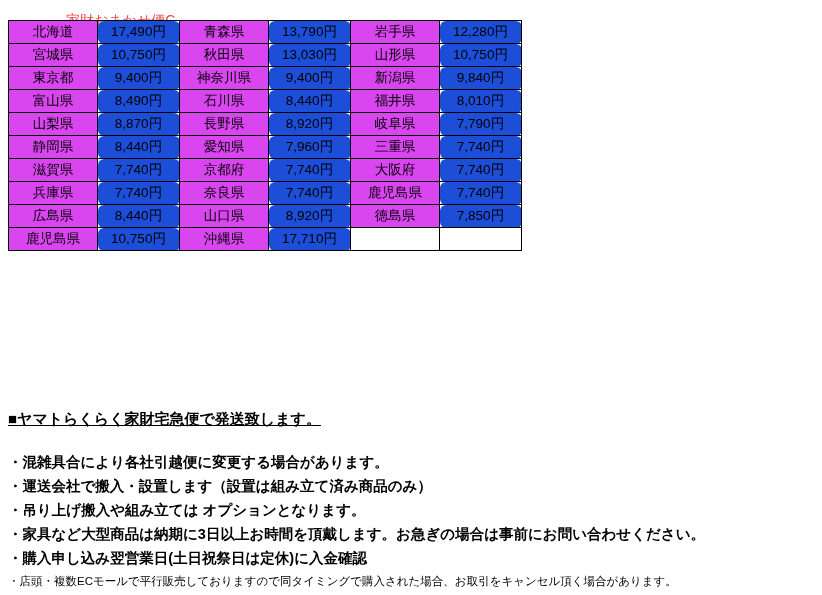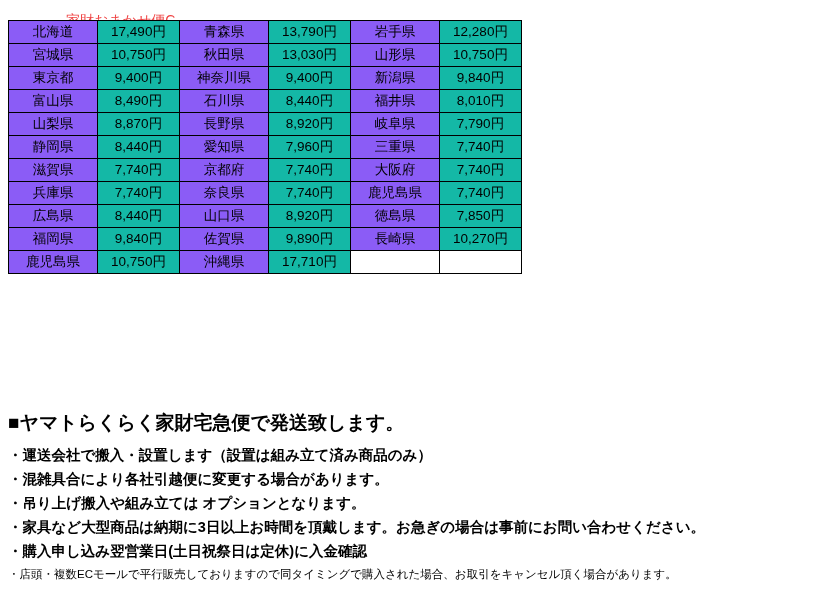--- a/index.html
+++ b/index.html
@@ -36,44 +36,46 @@
     border: 1px solid #000000;
     height: 22px;
     font-size: 13.5px;
     padding: 0;
     text-align: center;
     vertical-align: middle;
     overflow: hidden;
     white-space: nowrap;
   }
   td.pref {
-    background: #8b5cf6;
+    background: #d946ef;
     width: 88px;
   }
   td.fee {
-    background: #14b8a6;
+    background: #1d4ed8;
     width: 81px;
+    border-radius: 6px;
   }
   td.empty {
     background: #ffffff;
   }
   td.pref-empty {
     background: #ffffff;
   }
   #notes {
     position: absolute;
     left: 8px;
     top: 410px;
     width: 800px;
   }
   .note-head {
-    font-size: 19px;
+    font-size: 15px;
     font-weight: bold;
-    margin: 0 0 10px 0;
+    margin: 0 0 24px 0;
     white-space: nowrap;
+    text-decoration: underline;
   }
   .note-line {
     font-size: 14.5px;
     font-weight: bold;
     margin: 0 0 5px 0;
     white-space: nowrap;
   }
   .note-small {
     font-size: 11.5px;
     font-weight: normal;
@@ -154,41 +156,33 @@
       </tr>
       <tr>
         <td class="pref">広島県</td>
         <td class="fee">8,440円</td>
         <td class="pref">山口県</td>
         <td class="fee">8,920円</td>
         <td class="pref">徳島県</td>
         <td class="fee">7,850円</td>
       </tr>
       <tr>
-        <td class="pref">福岡県</td>
-        <td class="fee">9,840円</td>
-        <td class="pref">佐賀県</td>
-        <td class="fee">9,890円</td>
-        <td class="pref">長崎県</td>
-        <td class="fee">10,270円</td>
-      </tr>
-      <tr>
         <td class="pref">鹿児島県</td>
         <td class="fee">10,750円</td>
         <td class="pref">沖縄県</td>
         <td class="fee">17,710円</td>
         <td class="pref-empty"></td>
         <td class="empty"></td>
       </tr>
     </tbody>
 </table>
 
 <div id="notes">
   <p class="note-head">■ヤマトらくらく家財宅急便で発送致します。</p>
   <div>
+      <p class="note-line">・混雑具合により各社引越便に変更する場合があります。</p>
       <p class="note-line">・運送会社で搬入・設置します（設置は組み立て済み商品のみ）</p>
-      <p class="note-line">・混雑具合により各社引越便に変更する場合があります。</p>
       <p class="note-line">・吊り上げ搬入や組み立ては オプションとなります。</p>
       <p class="note-line">・家具など大型商品は納期に3日以上お時間を頂戴します。お急ぎの場合は事前にお問い合わせください。</p>
       <p class="note-line">・購入申し込み翌営業日(土日祝祭日は定休)に入金確認</p>
     </div>
   <p class="note-small">・店頭・複数ECモールで平行販売しておりますので同タイミングで購入された場合、お取引をキャンセル頂く場合があります。</p>
 </div>
 
 </body></html>

